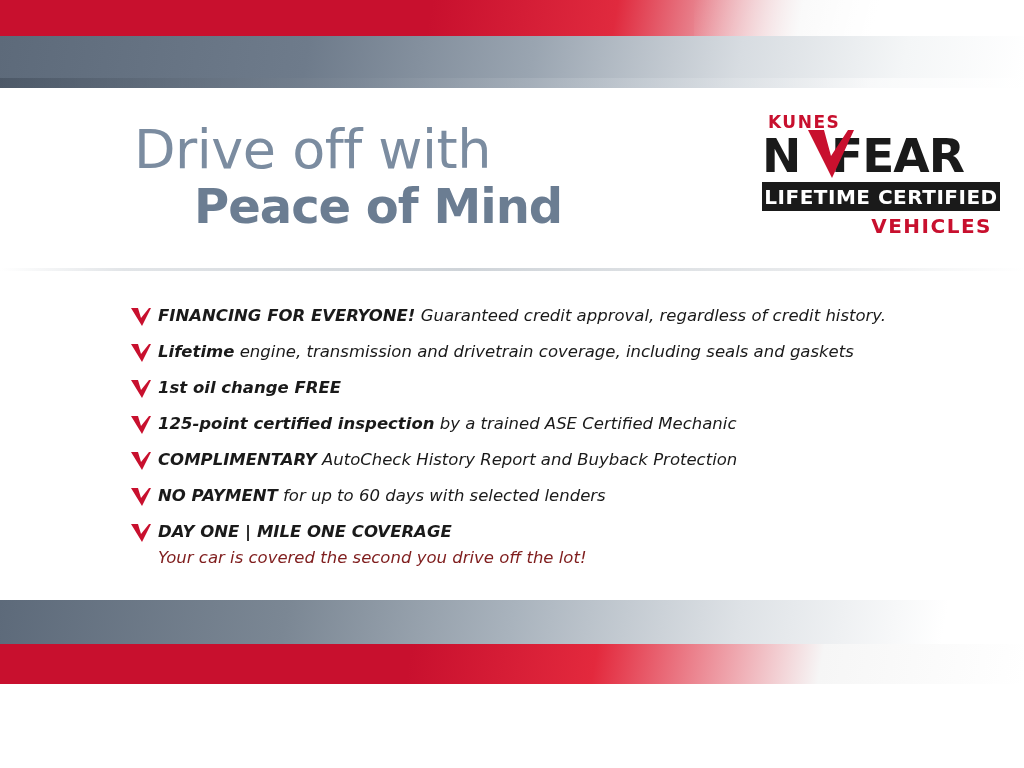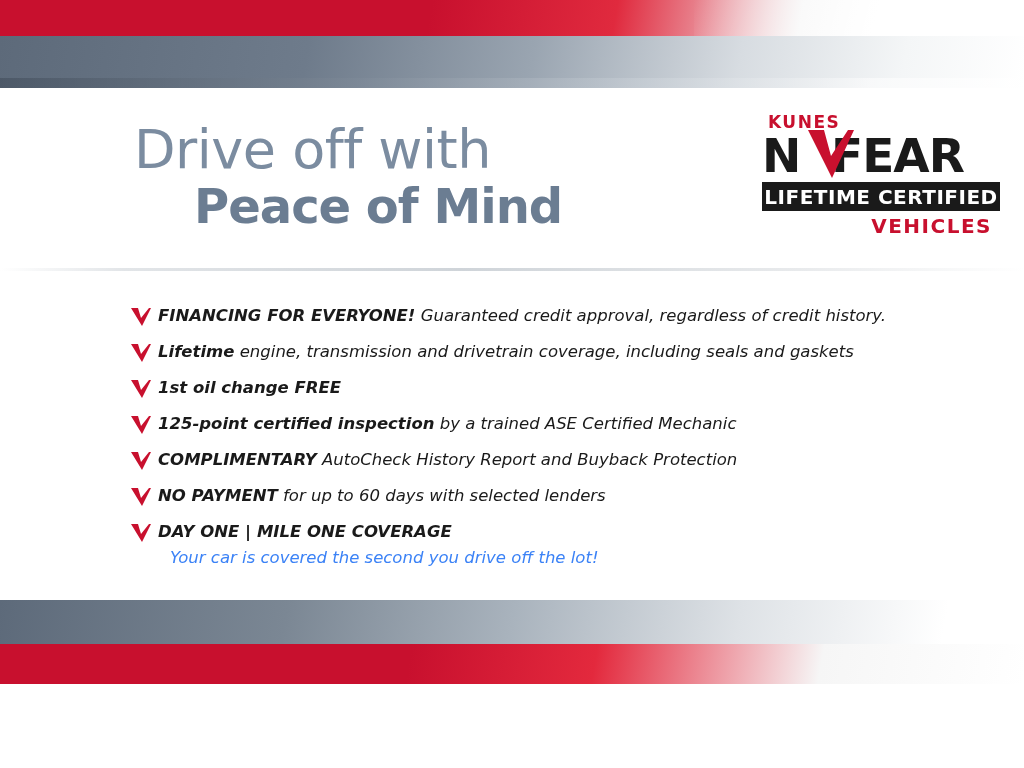--- a/index.html
+++ b/index.html
@@ -194,23 +194,23 @@
     line-height: 1.25;
     white-space: nowrap;
   }
   .feature .txt b {
     font-weight: bold;
   }
   .feature .sub {
     display: block;
     font-family: "DejaVu Sans", sans-serif;
     font-size: 16.5px;
-    color: #3b82f6;
+    color: #7f1d1d;
     margin-top: 5px;
-    margin-left: 12px;
+    margin-left: 0;
     white-space: nowrap;
   }
 </style>
 </head>
 <body>
 
 <div class="poster">
 
   <div class="top-red"></div>
   <div class="top-gray"></div>

